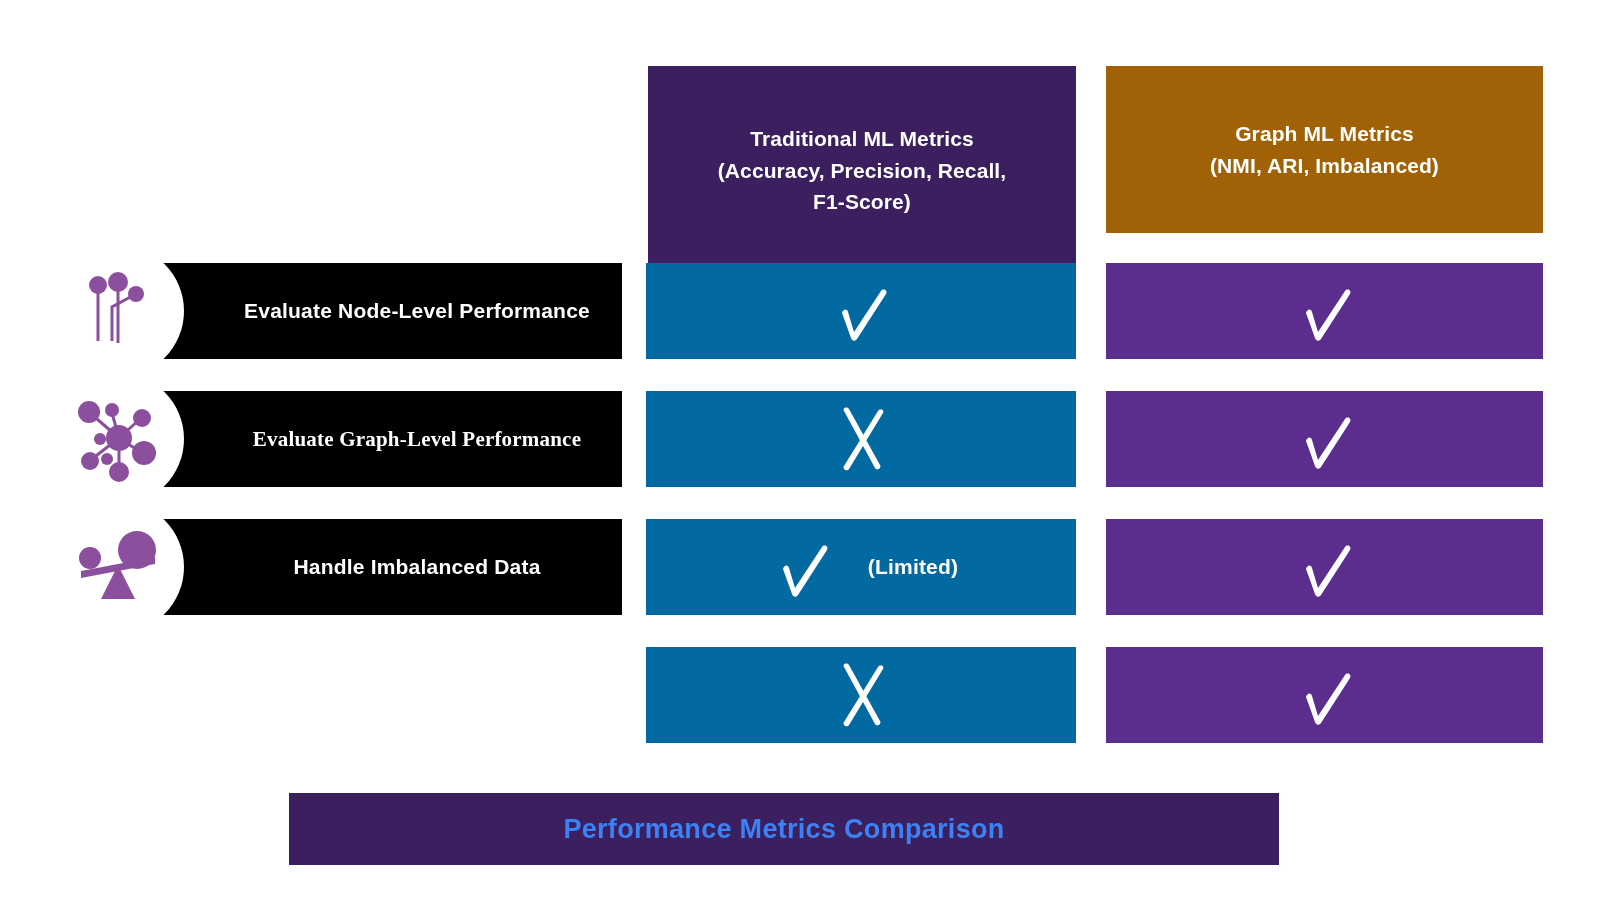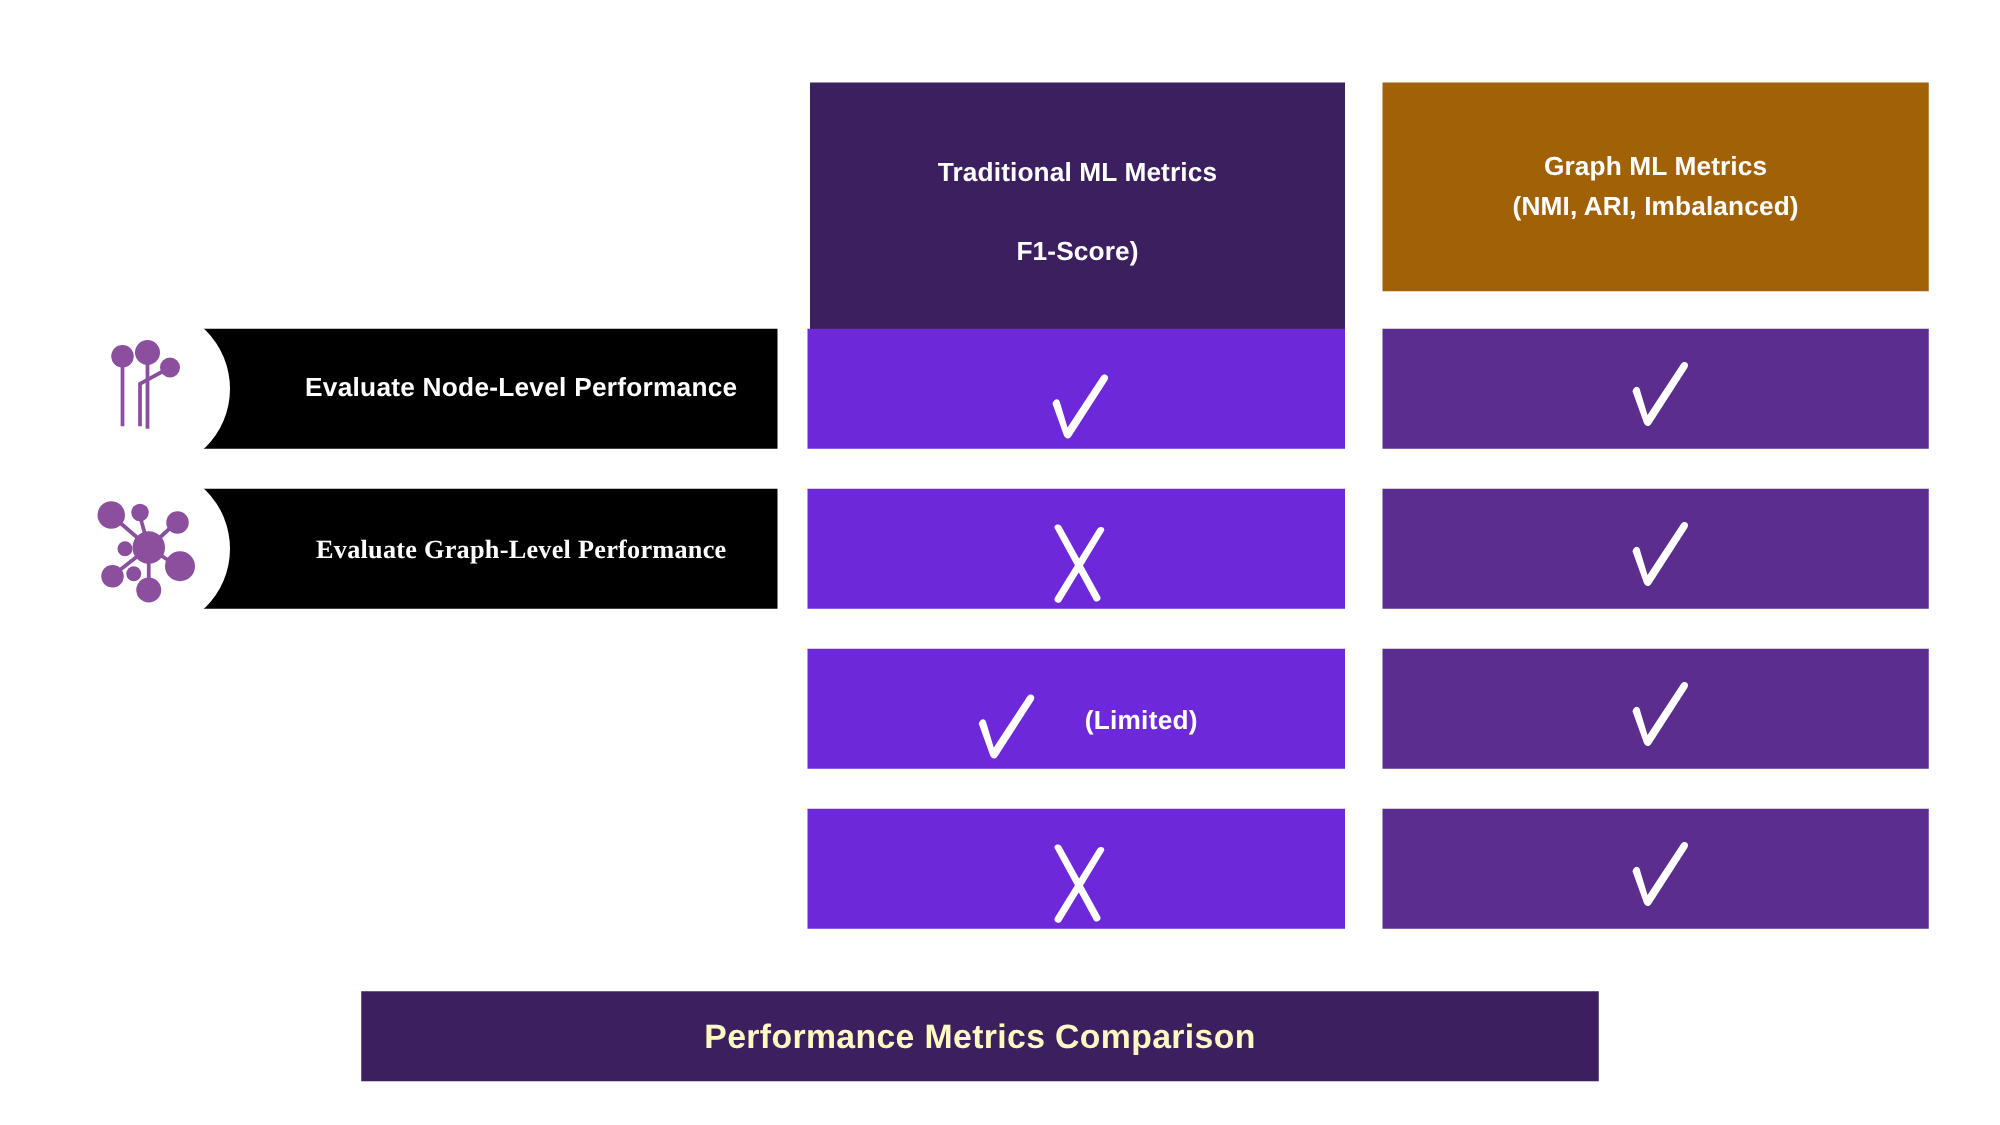--- a/index.html
+++ b/index.html
@@ -49,48 +49,48 @@
     padding-left:112px;box-sizing:border-box;
     color:#ffffff;font-size:21px;font-weight:700;letter-spacing:.2px;
   }
 
   
   .cell{
     position:absolute;height:96px;
     display:flex;align-items:center;justify-content:center;
     box-sizing:border-box;
   }
-  .cell.trad{left:646px;width:430px;background:#6d28d9;align-items:flex-end;}
+  .cell.trad{left:646px;width:430px;background:#0369a1;}
   .cell.graph{left:1106px;width:437px;background:#5b2d8e;}
   .cell .mark{display:block;}
   .cell .limited{
     color:#ffffff;font-size:21px;font-weight:700;
     margin-left:28px;letter-spacing:.2px;
   }
   .mark-row{display:flex;align-items:center;justify-content:center;}
 
   
   #footer-bar{
     position:absolute;left:289px;top:793px;width:990px;height:72px;
     background:#3b1f5e;
     display:flex;align-items:center;justify-content:center;
   }
   #footer-bar .ft{
-    color:#fef9c3;font-size:27px;font-weight:700;letter-spacing:.3px;
+    color:#3b82f6;font-size:27px;font-weight:700;letter-spacing:.3px;
   }
 </style>
 </head>
 <body>
 
 <div class="canvas">
 
   <div class="col-head" id="head-trad">
     <div>
       <span>Traditional ML Metrics</span><br>
-      <br>
+      <span>(Accuracy, Precision, Recall,</span><br>
       <span>F1-Score)</span>
     </div>
   </div>
 
   <div class="col-head" id="head-graph">
     <div>
       <span>Graph ML Metrics</span><br>
       <span>(NMI, ARI, Imbalanced)</span>
     </div>
   </div>
@@ -162,20 +162,32 @@
   </div>
 
   <div class="cell graph" style="top:391px;">
     <div class="mark-row">
       <svg class="mark" width="76" height="76" viewBox="0 0 76 76">
         <path d="M19 40 C20 36 24 35 25 39 L31 59 L58 18 C60 15 65 17 63 21 L34 66 C32 69 29 68 28 65 Z" fill="#ffffff"></path>
       </svg>
     </div>
   </div>
 
+  <div class="row-label" style="top:519px;">
+    <div class="notch"></div>
+    <div class="icon-wrap">
+      <svg width="92" height="82" viewBox="0 0 92 82">
+        <path d="M8 46 L82 32 L82 39 L8 53 Z" fill="#8b4f9e"></path>
+        <circle cx="17" cy="33" r="11" fill="#8b4f9e"></circle>
+        <circle cx="64" cy="25" r="19" fill="#8b4f9e"></circle>
+        <path d="M45 40 L62 74 L28 74 Z" fill="#8b4f9e"></path>
+      </svg>
+    </div>
+    <div class="rl-text">Handle Imbalanced Data</div>
+  </div>
 
   <div class="cell trad" style="top:519px;">
     <div class="mark-row">
       <svg class="mark" width="76" height="76" viewBox="0 0 76 76">
         <path d="M19 40 C20 36 24 35 25 39 L31 59 L58 18 C60 15 65 17 63 21 L34 66 C32 69 29 68 28 65 Z" fill="#ffffff"></path>
       </svg>
       <span class="limited">(Limited)</span>
     </div>
   </div>
 

